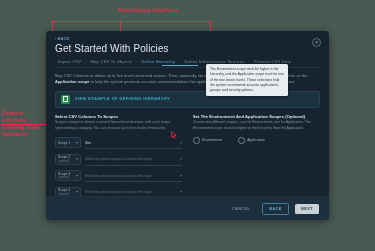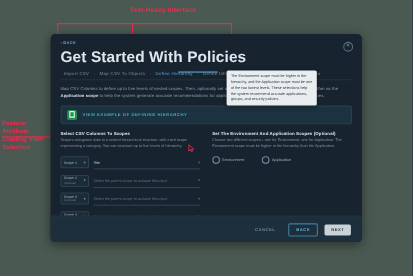--- a/index.html
+++ b/index.html
@@ -27,21 +27,21 @@
     box-shadow:0 2px 10px rgba(0,0,0,.45);
     overflow:hidden;
   }
   #modal-body{padding:6px 9px 0 9px;position:relative;height:159px;}
   .back-link{
     color:#5fa8d3;font-size:3.6px;letter-spacing:.35px;font-weight:bold;
     margin-bottom:2px;
   }
   .back-link .chev{margin-right:1px;}
   #modal-title{
-    color:#dfe7ec;font-size:14px;font-weight:bold;letter-spacing:.1px;
+    color:#dfe7ec;font-size:10px;font-weight:normal;letter-spacing:.1px;
     margin:0 0 5px 0;
   }
   .close-btn{
     position:absolute;right:8px;top:7px;width:7px;height:7px;border-radius:50%;
     border:.7px solid #56707f;color:#7e98a6;font-size:5px;line-height:6px;
     text-align:center;cursor:pointer;
   }
   
   #stepper{display:flex;align-items:center;gap:0;border-bottom:.7px solid #24323e;padding-bottom:3px;}
   .step{

